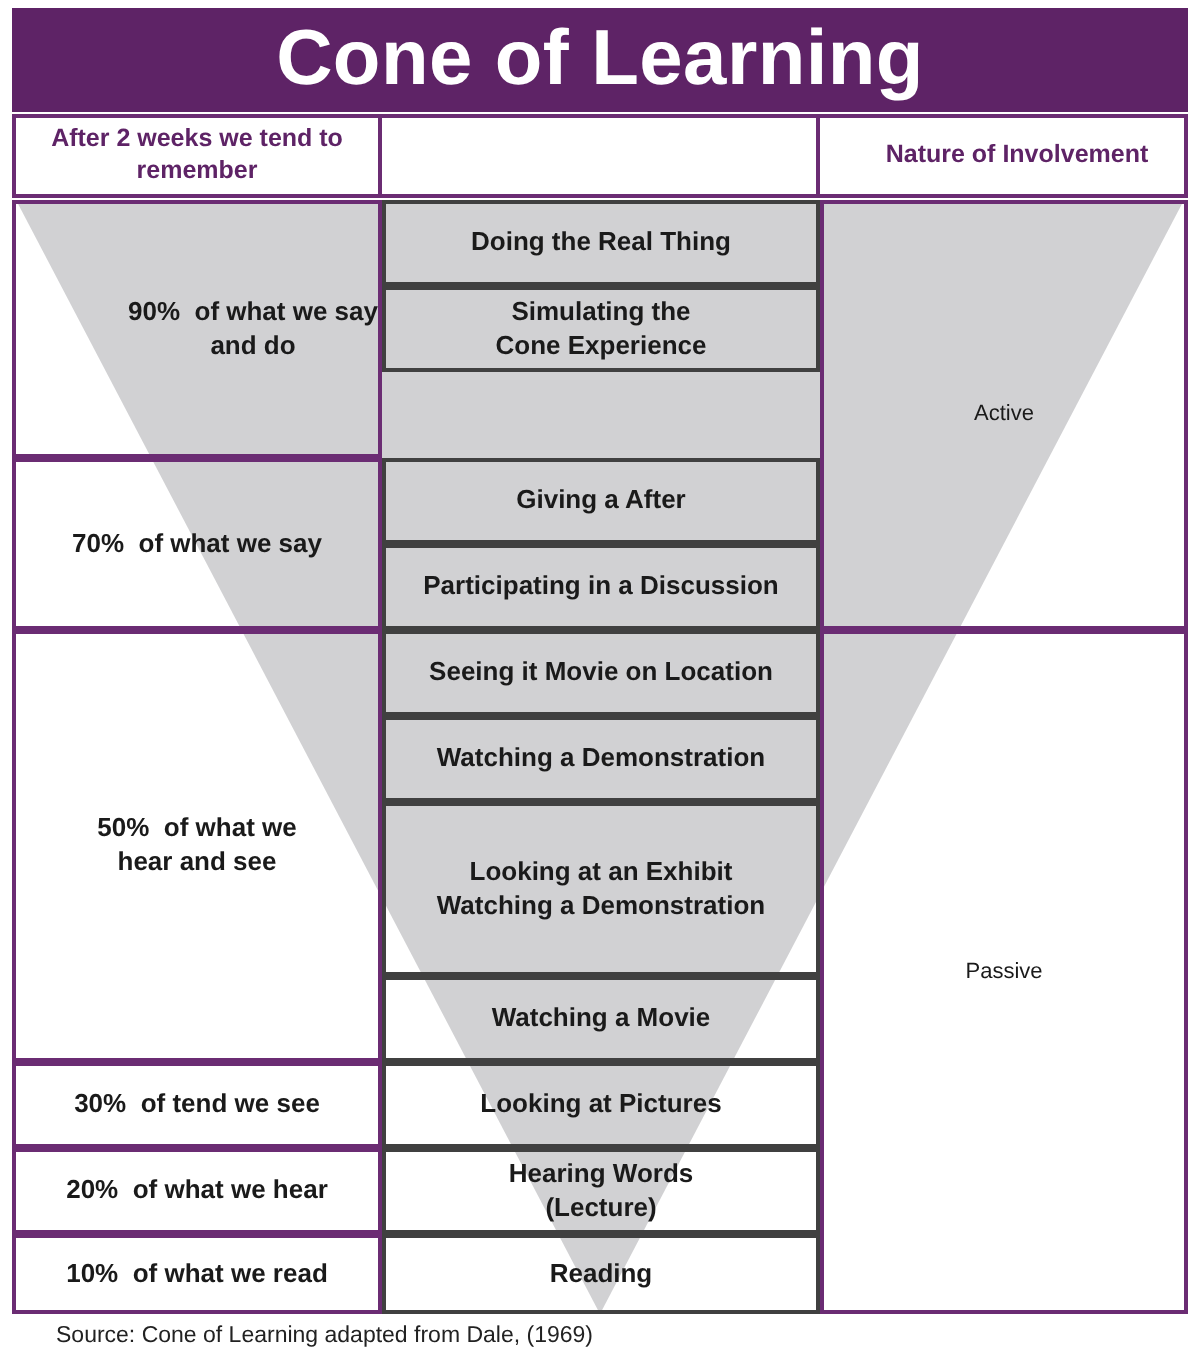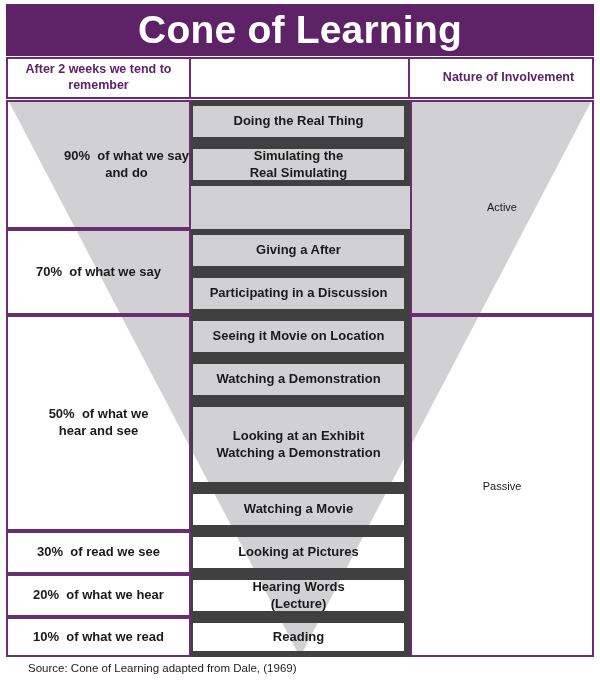--- a/index.html
+++ b/index.html
@@ -114,21 +114,21 @@
     display: block;
     white-space: pre-line;
   }
   .pct {
     font-weight: bold;
   }
 
   .cell-mid {
     left: 185px;
     width: 219px;
-    border: 6px solid #404040;
+    border: 2px solid #404040;
     border-left-width: 2px;
   }
   .mid-inner { white-space: pre-line; }
 
   .cell-right {
     left: 404px;
     width: 184px;
     border: 2px solid #6B2C73;
     font-size: 11px;
     font-weight: normal;
@@ -164,21 +164,21 @@
 tend to remember</div>
       <div class="hdr-cell hdr-mid"></div>
       <div class="hdr-cell hdr-right">Nature of Involvement</div>
     </div>
 
     <div class="cell cell-mid" style="top:43px;height:43px;">
         <span class="mid-inner">Doing the Real Thing</span>
       </div>
     <div class="cell cell-mid" style="top:86px;height:43px;">
         <span class="mid-inner">Simulating the
-Real Simulating</span>
+Cone Experience</span>
       </div>
     <div class="cell cell-mid" style="top:172px;height:43px;">
         <span class="mid-inner">Giving a After</span>
       </div>
     <div class="cell cell-mid" style="top:215px;height:43px;">
         <span class="mid-inner">Participating in a Discussion</span>
       </div>
     <div class="cell cell-mid" style="top:258px;height:43px;">
         <span class="mid-inner">Seeing it Movie on Location</span>
       </div>
@@ -208,21 +208,21 @@
 and do</span></span>
     </div>
     <div class="cell cell-left" style="top:172px;height:86px;">
       <span class="left-inner"><span class="pct">70%</span>&nbsp;&nbsp;<span>of what we say</span></span>
     </div>
     <div class="cell cell-left" style="top:258px;height:216px;">
       <span class="left-inner"><span class="pct">50%</span>&nbsp;<span> of what we
 hear and see</span></span>
     </div>
     <div class="cell cell-left" style="top:474px;height:43px;">
-      <span class="left-inner"><span class="pct">30%</span>&nbsp;&nbsp;<span>of read we see</span></span>
+      <span class="left-inner"><span class="pct">30%</span>&nbsp;&nbsp;<span>of tend we see</span></span>
     </div>
     <div class="cell cell-left" style="top:517px;height:43px;">
       <span class="left-inner"><span class="pct">20%</span>&nbsp;&nbsp;<span>of what we hear</span></span>
     </div>
     <div class="cell cell-left" style="top:560px;height:40px;">
       <span class="left-inner"><span class="pct">10%</span>&nbsp;&nbsp;<span>of what we read</span></span>
     </div>
 
     <div class="cell cell-right" style="top:43px;height:215px;">
       <span>Active</span>

